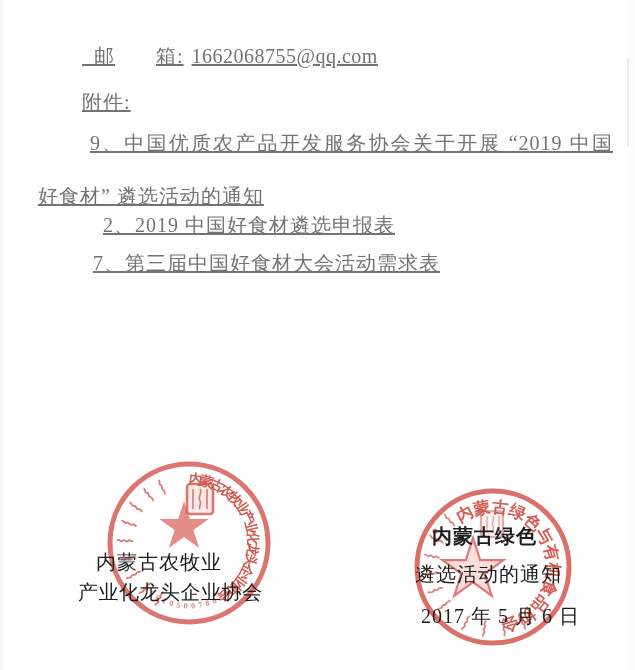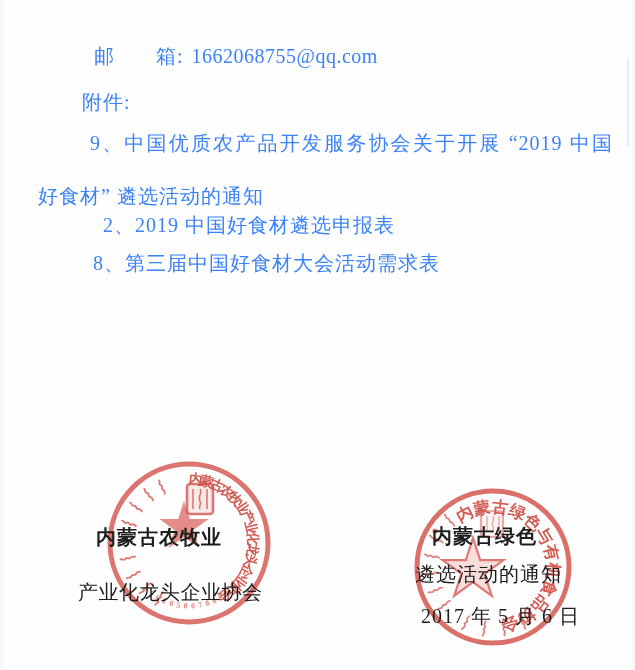--- a/index.html
+++ b/index.html
@@ -9,22 +9,23 @@
     font-family:"Liberation Serif","DejaVu Serif",serif;
   }
   .paper-tint{
     position:absolute;inset:0;pointer-events:none;
     background:
       linear-gradient(90deg, rgba(0,0,0,0.035), rgba(0,0,0,0) 6px),
       linear-gradient(270deg, rgba(0,0,0,0.03), rgba(0,0,0,0) 5px);
   }
   .txt{
     position:absolute;white-space:pre;line-height:1.2;
-    font-size:20px;letter-spacing:1px;color:#3b82f6;
+    font-size:20px;letter-spacing:1px;color:#737373;
     filter:blur(0.25px);
+    text-decoration:underline;
   }
   .justified{
     white-space:normal;text-align:justify;text-align-last:justify;
   }
   .stamp-text{
     position:absolute;white-space:pre;line-height:1.2;
     font-size:20px;color:#1d1d1d;filter:blur(0.2px);
   }
   .seal-svg{position:absolute;filter:blur(0.4px);opacity:0.93;}
   .seal-svg text{font-family:"Liberation Serif","DejaVu Serif",serif;}
@@ -41,21 +42,21 @@
 </div>
 
 <div class="txt" style="left:82px;top:90px;">附件:</div>
 
 <div class="txt justified" style="left:90px;top:131px;width:523px;">9、中国优质农产品开发服务协会关于开展 “2019 中国</div>
 
 <div class="txt" style="left:38px;top:184px;">好食材” 遴选活动的通知</div>
 
 <div class="txt" style="left:103px;top:213px;">2、2019 中国好食材遴选申报表</div>
 
-<div class="txt" style="left:93px;top:251px;">8、第三届中国好食材大会活动需求表</div>
+<div class="txt" style="left:93px;top:251px;">7、第三届中国好食材大会活动需求表</div>
 
 <svg class="seal-svg" style="left:99px;top:453px;" width="180" height="180" viewBox="0 0 180 180">
   <defs>
     <path id="mg" d="M0,-8 c2.5,2 -2.5,3.5 0,5.5 c2.5,2 -2.5,3.5 0,5.5 c2,1.5 -1,3 0,5" fill="none" stroke="#d4574f" stroke-width="1.8"></path>
   </defs>
   <circle cx="90" cy="90" r="79" fill="none" stroke-width="5" opacity="0.82" stroke="#d04a43"></circle>
   <path d="M85,48 L90.8,66 L109.7,66 L94.4,77.1 L100.3,95 L85,83.9 L69.7,95 L75.6,77.1 L60.3,66 L79.2,66 Z" fill="#dd6e67" opacity="0.85"></path>
   <g opacity="0.8">
     <rect x="88" y="31" width="26" height="30" rx="3" fill="rgba(221,94,88,0.18)" stroke="#cc4b45" stroke-width="2.6"></rect>
     <path d="M94,36 v20 M101,36 c3,4 -3,8 0,12 c2,3 -2,6 0,8 M108,36 v20" fill="none" stroke="#cc4b45" stroke-width="1.6"></path>
@@ -134,19 +135,19 @@
       <text x="141.3317162366041" y="58.93466709972749" transform="rotate(58.81818181818181 141.3317162366041 58.93466709972749)" text-anchor="middle" dominant-baseline="central" font-size="16.5" fill="#d0514a" font-weight="bold">与</text>
       <text x="148.2635121944466" y="75.66950291275386" transform="rotate(76.18181818181817 148.2635121944466 75.66950291275386)" text-anchor="middle" dominant-baseline="central" font-size="16.5" fill="#d0514a" font-weight="bold">有</text>
       <text x="149.88516315590354" y="93.71042231973857" transform="rotate(93.54545454545455 149.88516315590354 93.71042231973857)" text-anchor="middle" dominant-baseline="central" font-size="16.5" fill="#d0514a" font-weight="bold">机</text>
       <text x="146.04887161590642" y="111.41317329551231" transform="rotate(110.9090909090909 146.04887161590642 111.41317329551231)" text-anchor="middle" dominant-baseline="central" font-size="16.5" fill="#d0514a" font-weight="bold">食</text>
       <text x="137.10427774475266" y="127.16432453503225" transform="rotate(128.27272727272728 137.10427774475266 127.16432453503225)" text-anchor="middle" dominant-baseline="central" font-size="16.5" fill="#d0514a" font-weight="bold">品</text>
       <text x="123.86659313200617" y="139.52831381776642" transform="rotate(145.63636363636363 123.86659313200617 139.52831381776642)" text-anchor="middle" dominant-baseline="central" font-size="16.5" fill="#d0514a" font-weight="bold">协</text>
       <text x="107.54230228336422" y="147.37828535778212" transform="rotate(163 107.54230228336422 147.37828535778212)" text-anchor="middle" dominant-baseline="central" font-size="16.5" fill="#d0514a" font-weight="bold">会</text>
     </g>
 </svg>
 
-<div class="stamp-text" style="left:96px;top:525px;letter-spacing:1px;font-weight:bold;">内蒙古农牧业</div>
+<div class="stamp-text" style="left:96px;top:550px;letter-spacing:1px;">内蒙古农牧业</div>
 <div class="stamp-text" style="left:78px;top:532px;letter-spacing:0.5px;margin-top:48px;">产业化龙头企业协会</div>
 
 <div class="stamp-text" style="left:432px;top:524px;letter-spacing:1px;font-weight:bold;">内蒙古绿色</div>
 <div class="stamp-text" style="left:415px;top:562px;letter-spacing:1px;">遴选活动的通知</div>
 
 <div class="stamp-text" style="left:421px;top:604px;letter-spacing:1px;">2017 年 5 月 6 日</div>
 
 </body></html>

